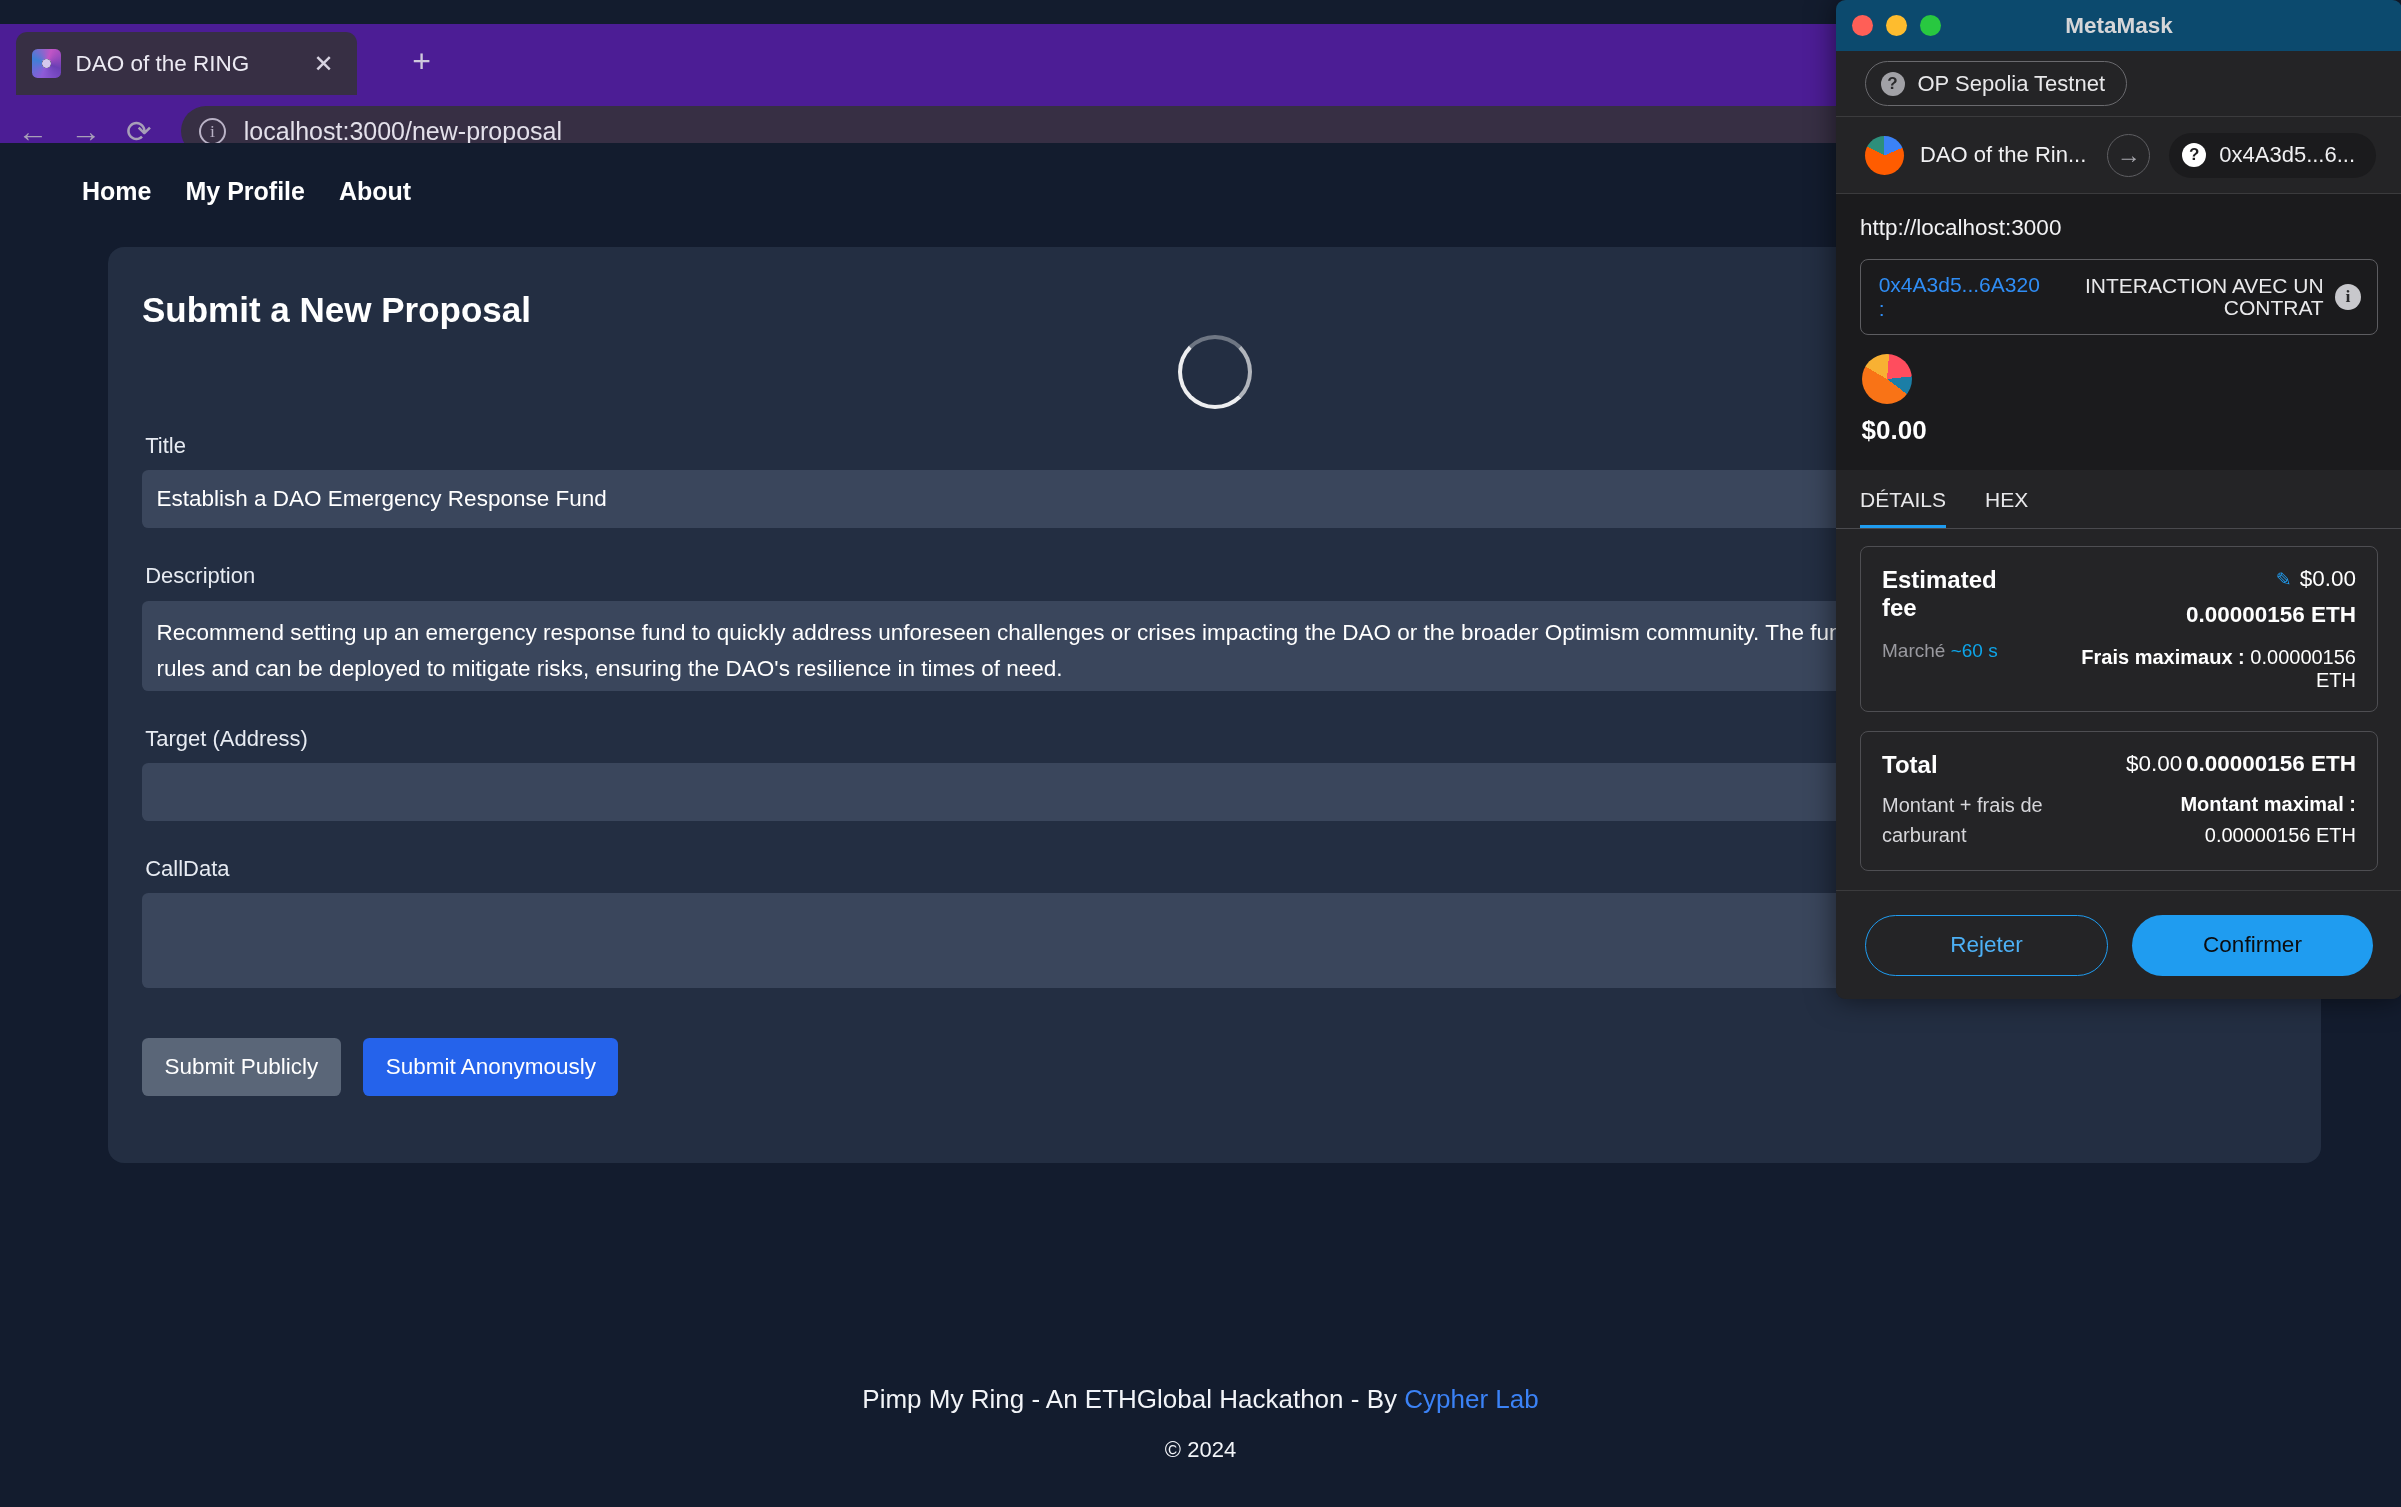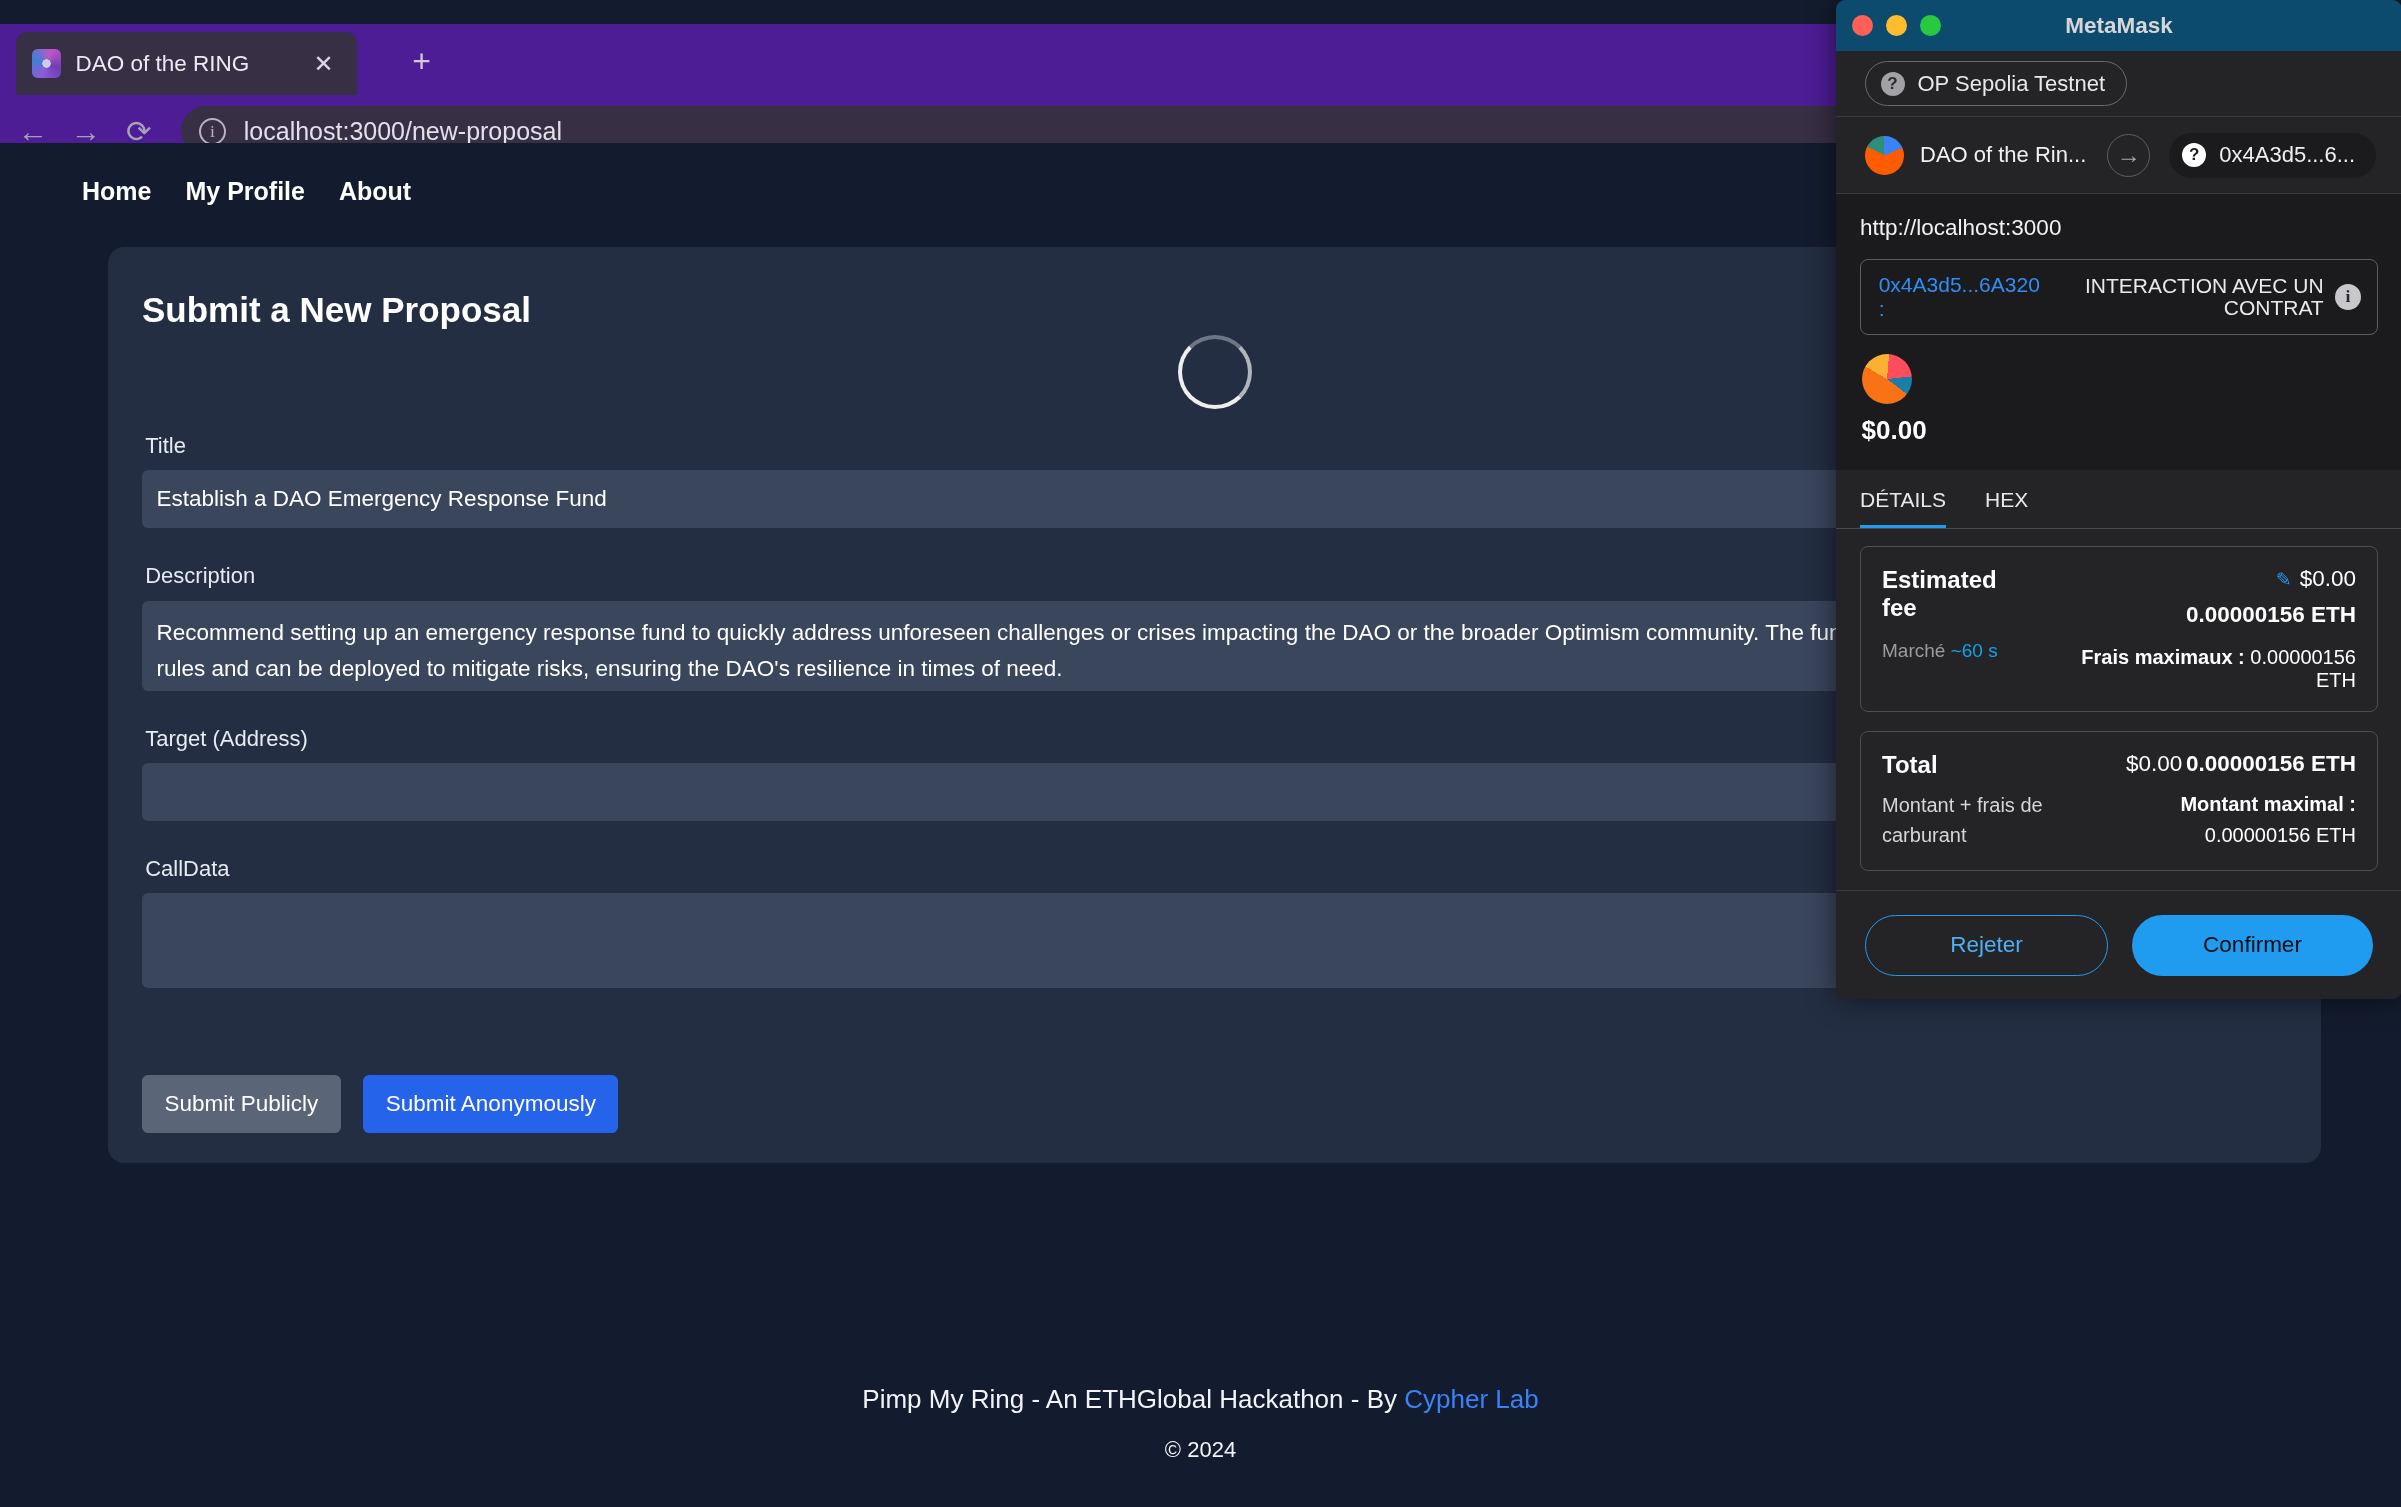--- a/index.html
+++ b/index.html
@@ -136,21 +136,21 @@
   #calldata-wrap { position: relative; }
   #calldata-resize {
     position: absolute; right: 2.4px; bottom: 2.4px; width: 21px; height: 21px;
     background:
       linear-gradient(135deg, transparent 0 42%, #9aa6b8 42% 54%, transparent 54% 66%, #9aa6b8 66% 78%, transparent 78%);
   }
   #button-row { display: flex; gap: 22.5px; padding: 0 34px; margin-top: 50px; }
   .btn {
     border: none; border-radius: 6.4px; font-size: 22.5px; color: #ffffff;
     font-family: "Liberation Sans", sans-serif; height: 58px; padding: 0 22.5px;
-    cursor: pointer; white-space: nowrap; margin-top: 37px;
+    cursor: pointer; white-space: nowrap;
   }
   #submit-public { background: #5a6678; }
   #submit-anon { background: #2563eb; }
 
   #footer {
     position: absolute; left: 0; right: 0; bottom: 45px; text-align: center;
   }
   #footer-line1 { color: #f2f4f8; font-size: 26px; }
   #footer-link { color: #3b82f6; text-decoration: none; }
   #footer-line2 { color: #f2f4f8; font-size: 22px; margin-top: 22.5px; }

